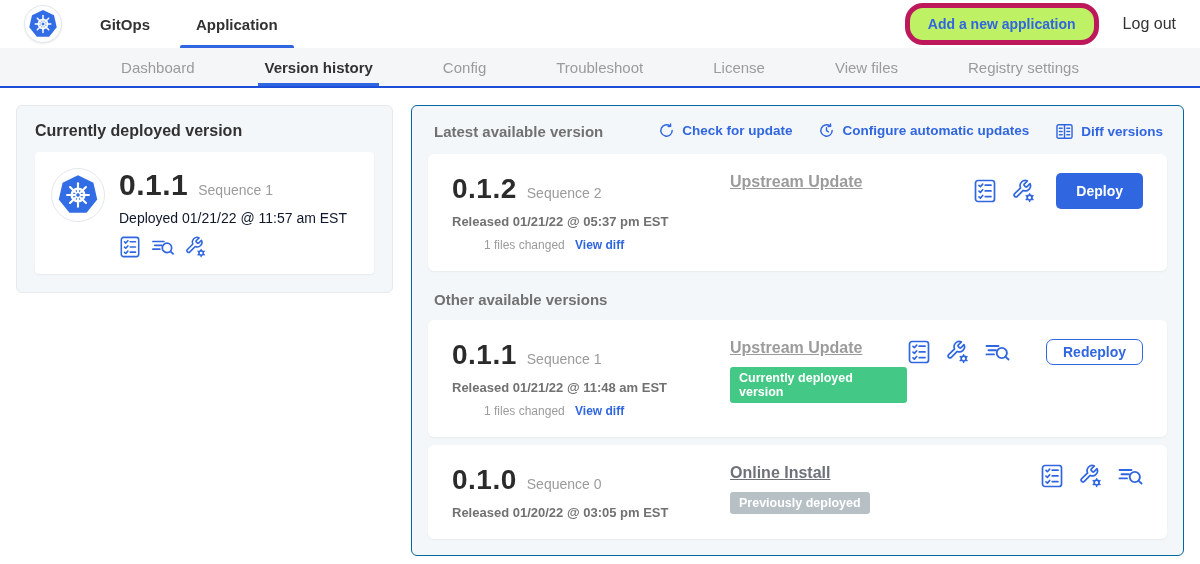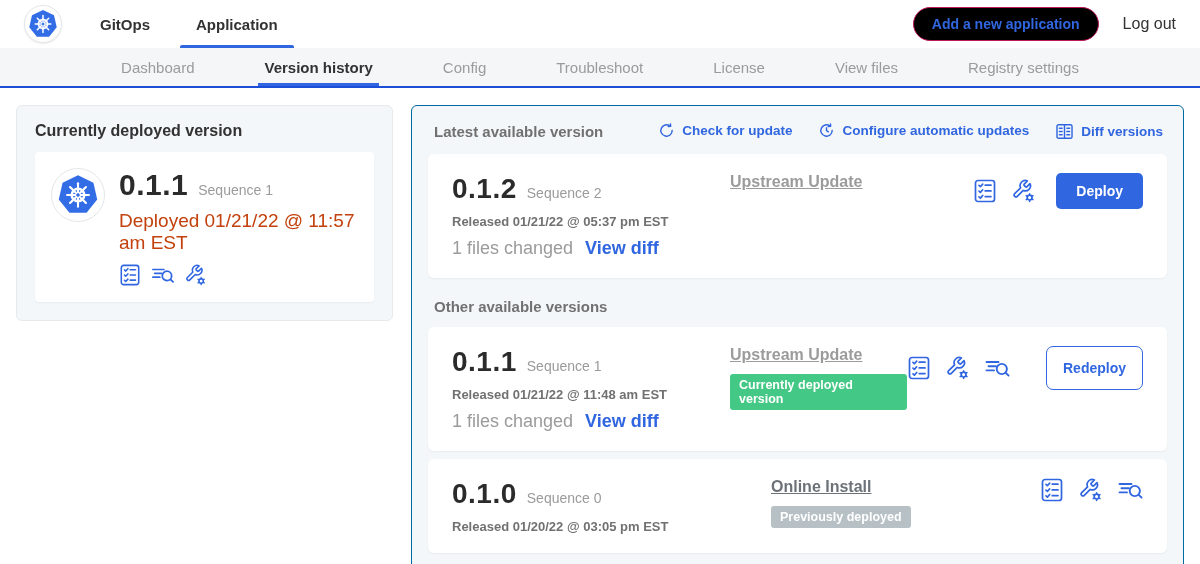--- a/index.html
+++ b/index.html
@@ -12,21 +12,21 @@
     border: 1px solid #e3e7ea; box-shadow: 0 1px 2px rgba(0,0,0,.08);
     display: flex; align-items: center; justify-content: center; flex: 0 0 auto; }
   .logo-avatar svg { width: 30px; height: 30px; }
   .top-tabs { display: flex; align-items: stretch; height: 48px; margin-left: 22px; }
   .top-tab { display: flex; align-items: center; padding: 0 16px; margin-right: 14px;
     font-size: 15px; font-weight: 600; color: #323232; position: relative; cursor: pointer; }
   .top-tab.active { font-weight: 700; }
   .top-tab.active::after { content: ""; position: absolute; left: 0; right: 0; bottom: 0;
     height: 3px; background: #3066e0; border-radius: 2px 2px 0 0; }
   .top-right { margin-left: auto; display: flex; align-items: center; gap: 24px; }
-  .add-btn { border: 1px solid #be185d; color: #3066e0; background: #000000; border-radius: 18px;
+  .add-btn { border: 5px solid #be185d; color: #3066e0; background: #bef264; border-radius: 18px;
     padding: 8px 18px; font-size: 14px; font-weight: 700; cursor: pointer;
     font-family: inherit; }
   .logout { font-size: 16px; color: #323232; cursor: pointer; }
 
   
   .subnav { height: 40px; background: #f4f6f8; border-bottom: 2px solid #1d4ed8;
     display: flex; align-items: stretch; justify-content: center; gap: 58px; }
   .subnav-tab { display: flex; align-items: center; padding: 0 6px; font-size: 15px;
     color: #9b9b9b; position: relative; cursor: pointer; }
   .subnav-tab.active { color: #323232; font-weight: 600; }
@@ -42,62 +42,62 @@
   .deployed-card h2 { font-size: 16px; font-weight: 700; color: #323232; margin-bottom: 12px; }
   .inner-card { background: #fff; border-radius: 4px; box-shadow: 0 1px 2px rgba(0,0,0,.05);
     padding: 16px; display: flex; gap: 14px; align-items: flex-start; }
   .k8s-avatar { width: 54px; height: 54px; border-radius: 50%; background: #fff;
     border: 1px solid #e3e7ea; display: flex; align-items: center; justify-content: center;
     flex: 0 0 auto; }
   .k8s-avatar svg { width: 42px; height: 42px; }
   .dep-version-row { display: flex; align-items: baseline; gap: 10px; }
   .dep-version { font-size: 30px; font-weight: 700; color: #2b2b2b; letter-spacing: .5px; }
   .dep-seq { font-size: 14px; color: #9b9b9b; font-weight: 500; }
-  .dep-date { margin-top: 8px; font-size: 19px; color: #c2410c; font-weight: 500; }
+  .dep-date { margin-top: 8px; font-size: 14px; color: #0f172a; font-weight: 500; }
   .icon-row { margin-top: 10px; display: flex; align-items: center; gap: 10px; color: #3066e0; }
   .icon-row .aicon { cursor: pointer; display: inline-flex; }
 
   
   .panel { flex: 1 1 auto; background: #f4f7f9; border: 1px solid #0369a1;
     border-radius: 6px; padding: 14px 16px 16px 16px; }
   .panel-header { display: flex; align-items: center; justify-content: space-between;
     padding: 2px 4px 0 6px; margin-bottom: 13px; }
   .panel-title { font-size: 15px; font-weight: 600; color: #717171; }
   .panel-actions { display: flex; align-items: flex-start; gap: 26px; }
   .plink { display: flex; align-items: center; gap: 7px; color: #3066e0; font-size: 13.5px;
     font-weight: 700; cursor: pointer; }
   .plink svg { flex: 0 0 auto; }
 
   .other-title { font-size: 15px; font-weight: 600; color: #717171; margin: 20px 0 12px 6px; }
 
   
   .vcard { background: #fff; border-radius: 6px; box-shadow: 0 1px 2px rgba(0,0,0,.05);
     padding: 19px 24px; display: flex; align-items: flex-start; }
-  .vcard + .vcard { margin-top: 8px; gap: 41px; }
+  .vcard + .vcard { margin-top: 8px; }
   .v-left { width: 262px; flex: 0 0 auto; }
   .v-title-row { display: flex; align-items: baseline; gap: 10px; }
   .v-version { font-size: 28px; font-weight: 700; color: #2b2b2b; letter-spacing: .5px; }
   .v-seq { font-size: 14px; color: #9b9b9b; font-weight: 500; }
   .v-released { margin-top: 9px; font-size: 13px; color: #717171; font-weight: 600; }
-  .v-files { margin-top: 9px; font-size: 18px; color: #9b9b9b; }
+  .v-files { margin-top: 9px; font-size: 12px; color: #9b9b9b; margin-left: 32px; }
   .v-files .viewdiff { color: #3066e0; font-weight: 700; margin-left: 7px; cursor: pointer; }
   .v-mid { flex: 1 1 auto; padding-left: 16px; }
   .v-source { font-size: 16px; font-weight: 600; color: #9b9b9b; text-decoration: underline; }
   .v-source.dark { color: #6d7278; }
   .badge { display: inline-block; margin-top: 10px; padding: 4px 9px; border-radius: 3px;
     font-size: 12.5px; font-weight: 700; color: #fff; }
   .badge-green { background: #44c885; }
   .badge-gray { background: #b6c0c5; }
   .v-right { display: flex; align-items: center; gap: 15px; color: #3066e0; flex: 0 0 auto; }
   .v-right .aicon { cursor: pointer; display: inline-flex; }
   .btn-primary { background: #3066e0; color: #fff; border: none; border-radius: 5px;
     padding: 10px 20px; font-size: 14px; font-weight: 700; cursor: pointer; margin-left: 5px;
     font-family: inherit; }
   .btn-outline { background: #fff; color: #3066e0; border: 1px solid #3066e0; border-radius: 7px;
-    padding: 13px 16px; font-size: 14px; font-weight: 700; cursor: pointer; margin-left: 21px;
+    padding: 4px 16px; font-size: 14px; font-weight: 700; cursor: pointer; margin-left: 21px;
     font-family: inherit; }
 </style>
 </head>
 <body>
 
 <svg width="0" height="0" style="position:absolute">
   <defs>
     <g id="ic-checklist" fill="none" stroke="currentColor" stroke-width="1.7" stroke-linecap="round" stroke-linejoin="round">
       <rect x="2.5" y="1.5" width="19" height="21" rx="2.5"></rect>
       <path d="M6 6.4l1.4 1.3 2.3-2.6"></path>

